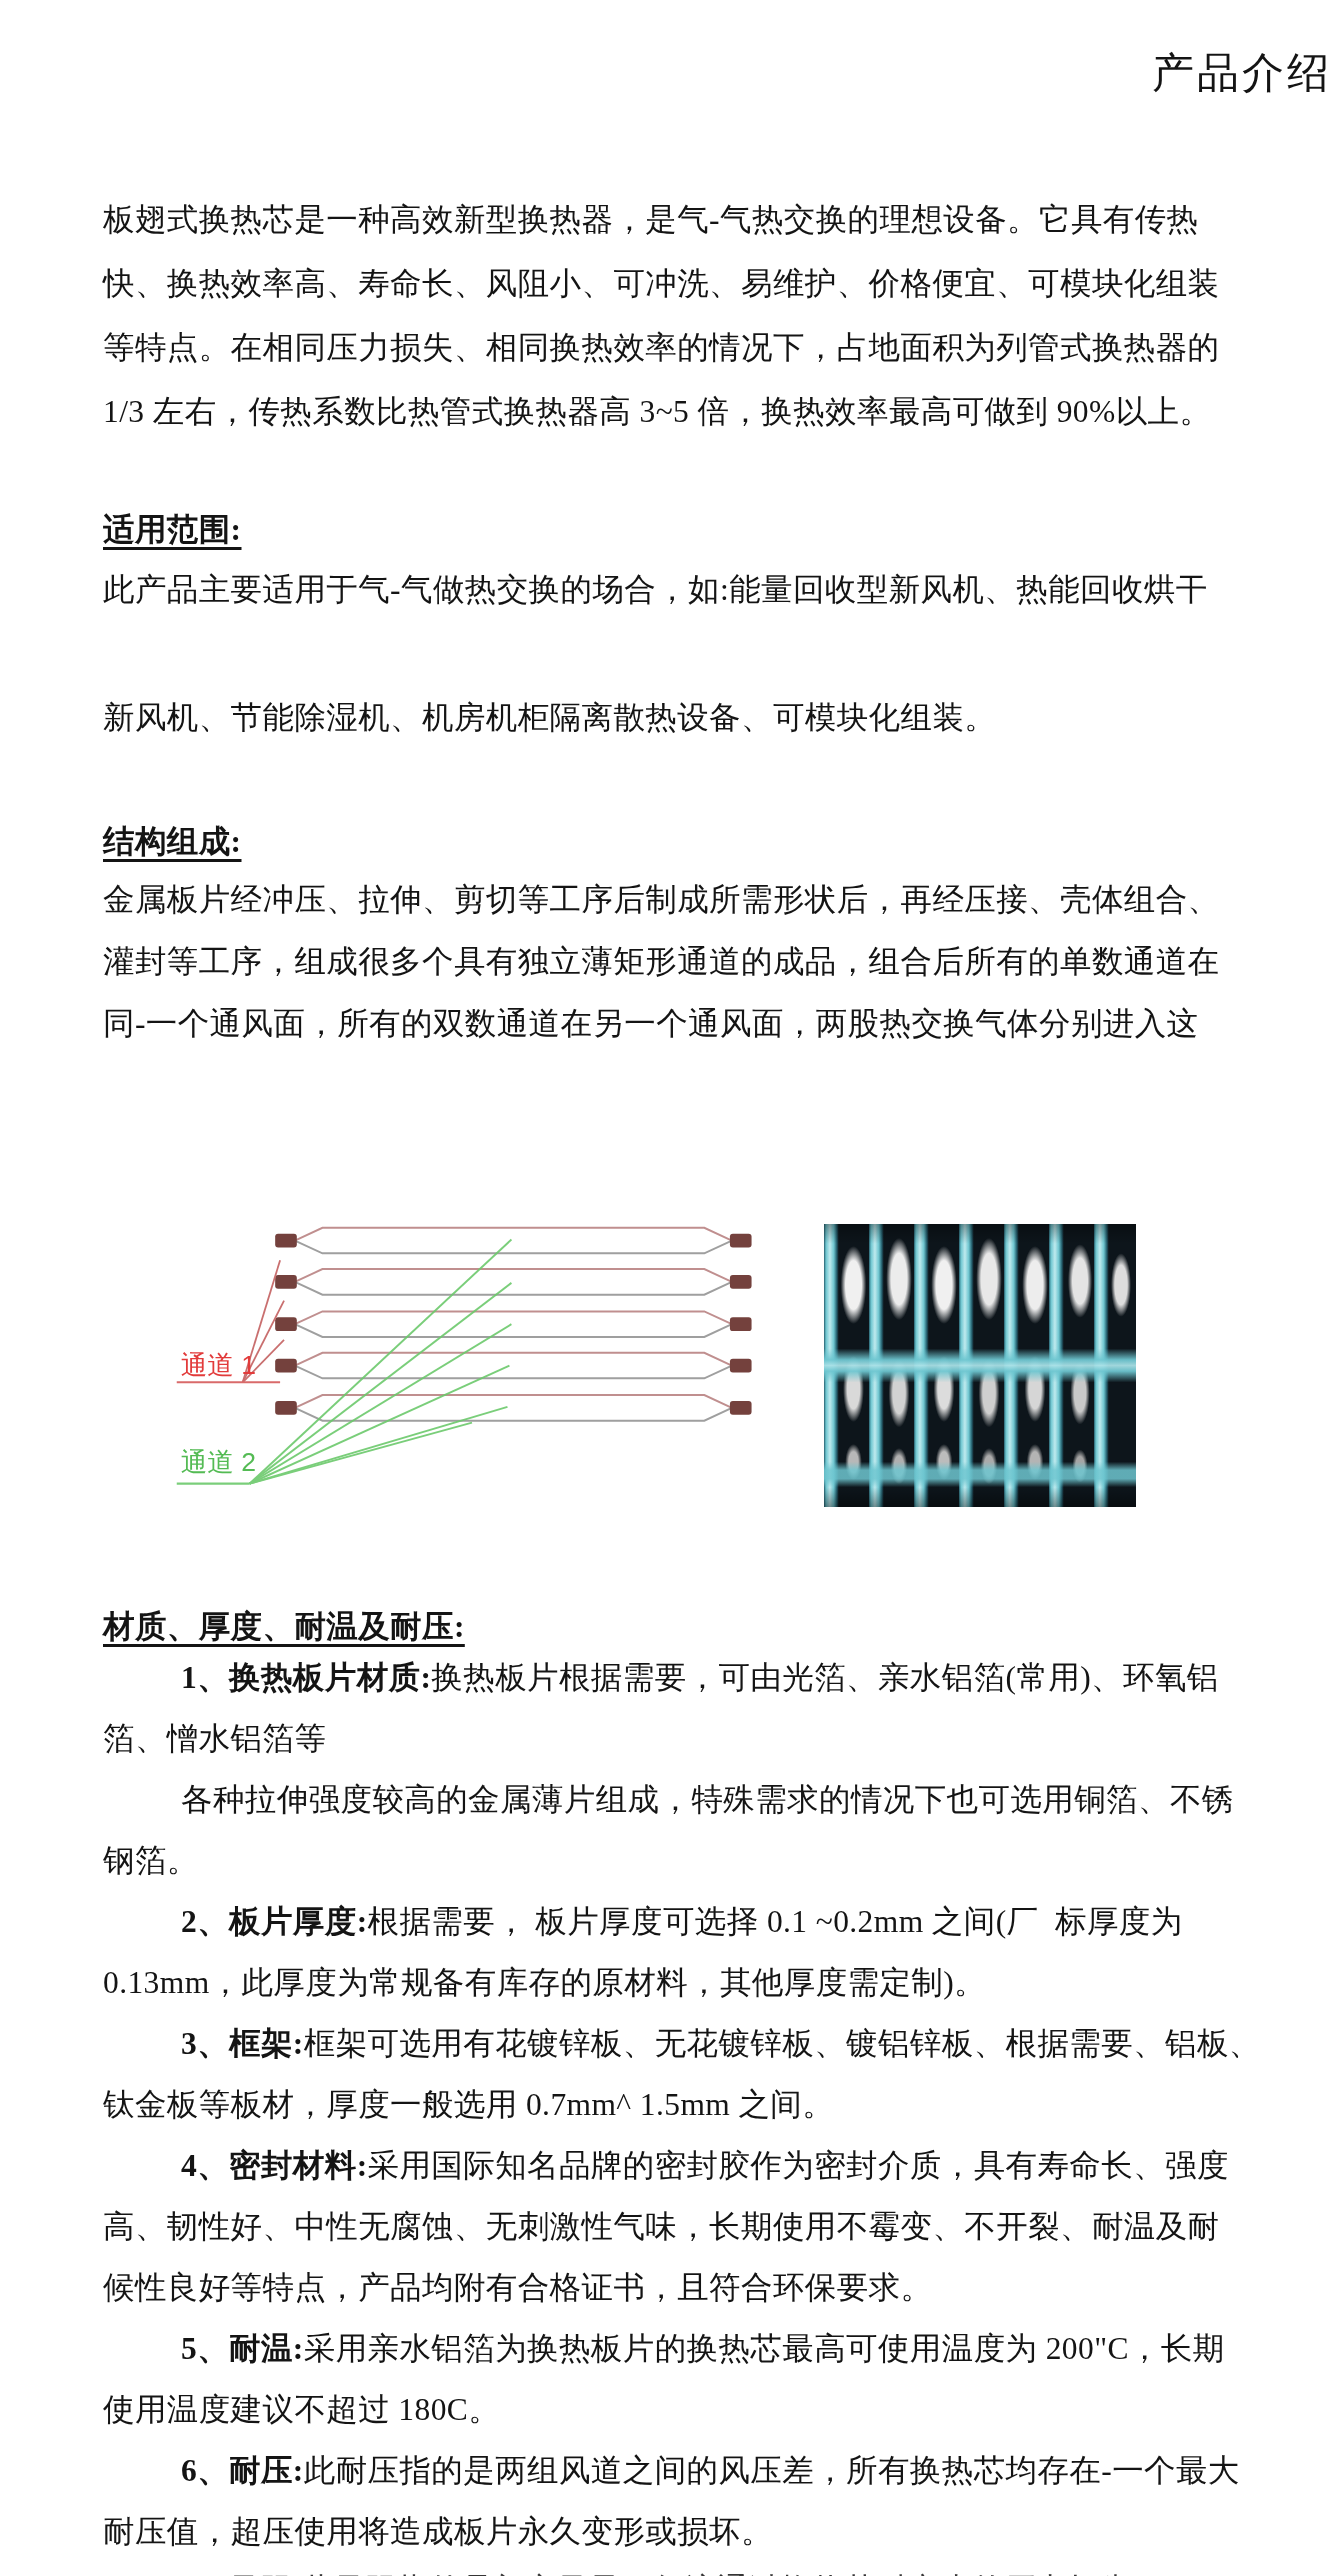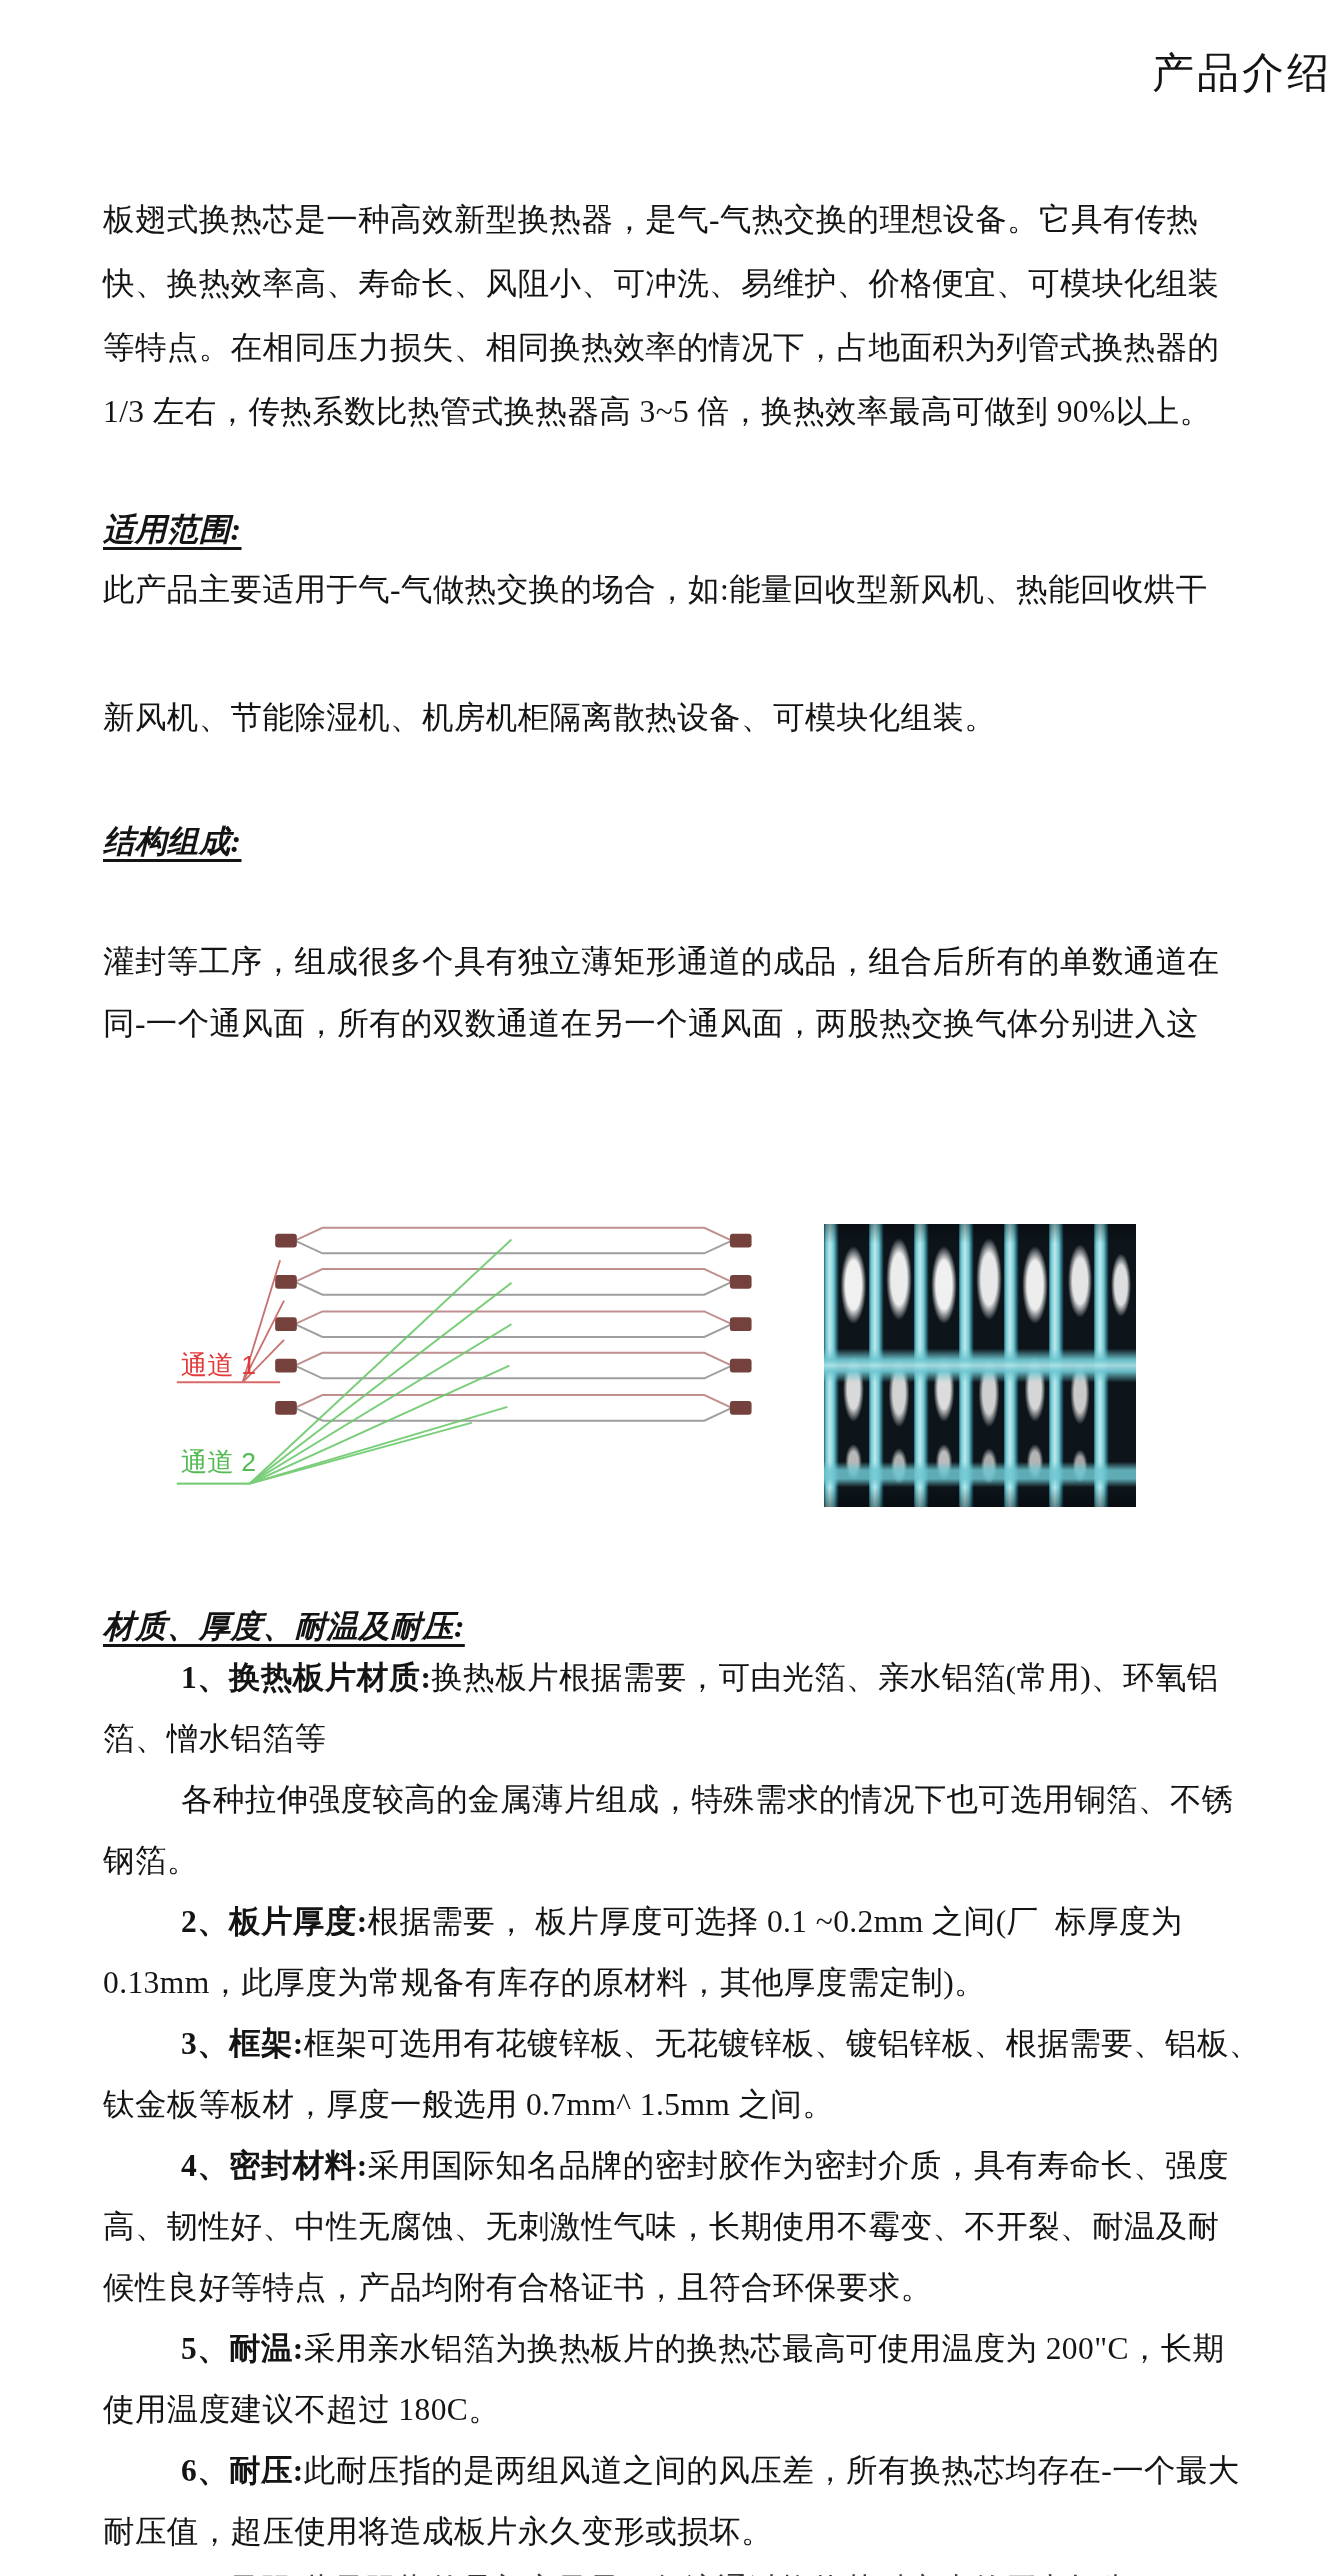--- a/index.html
+++ b/index.html
@@ -30,21 +30,20 @@
     line-height:37px;
     white-space:pre;
     letter-spacing:0.4px;
   }
   .ind{ left:181px; }
   .heading{
     font-weight:700;
     text-decoration:underline;
     text-underline-offset:6.9px;
     text-decoration-thickness:2.5px;
-    font-style:italic;
   }
   .lbl{
     font-weight:700;
     text-underline-offset:5.9px;
     text-decoration-thickness:2.5px;
   }
   .figure-svg{
     position:absolute;
     left:98px;
     top:1211px;
@@ -109,20 +108,21 @@
   <div class="line" style="top:201px">板翅式换热芯是一种高效新型换热器，是气-气热交换的理想设备。它具有传热</div>
   <div class="line" style="top:265px">快、换热效率高、寿命长、风阻小、可冲洗、易维护、价格便宜、可模块化组装</div>
   <div class="line" style="top:329px">等特点。在相同压力损失、相同换热效率的情况下，占地面积为列管式换热器的</div>
   <div class="line" style="top:393px">1/3 左右，传热系数比热管式换热器高 3~5 倍，换热效率最高可做到 90%以上。</div>
 
   <div class="line heading" style="top:511px">适用范围:</div>
   <div class="line" style="top:571px">此产品主要适用于气-气做热交换的场合，如:能量回收型新风机、热能回收烘干</div>
   <div class="line" style="top:699px">新风机、节能除湿机、机房机柜隔离散热设备、可模块化组装。</div>
 
   <div class="line heading" style="top:823px">结构组成:</div>
+  <div class="line" style="top:881px">金属板片经冲压、拉伸、剪切等工序后制成所需形状后，再经压接、壳体组合、</div>
   <div class="line" style="top:943px">灌封等工序，组成很多个具有独立薄矩形通道的成品，组合后所有的单数通道在</div>
   <div class="line" style="top:1005px">同-一个通风面，所有的双数通道在另一个通风面，两股热交换气体分别进入这</div>
 
   <svg class="figure-svg" viewBox="0 0 700 320" xmlns="http://www.w3.org/2000/svg">
 
     <g fill="none" stroke-width="2">
 
       <path d="M200,30 L228,17 L616,17 L644,30" stroke="#c08f8f"></path>
       <path d="M200,30 L228,43 L616,43 L644,30" stroke="#9f9f9f"></path>
       <rect x="180" y="23" width="22" height="14" rx="3" fill="#74413d" stroke="none"></rect>

